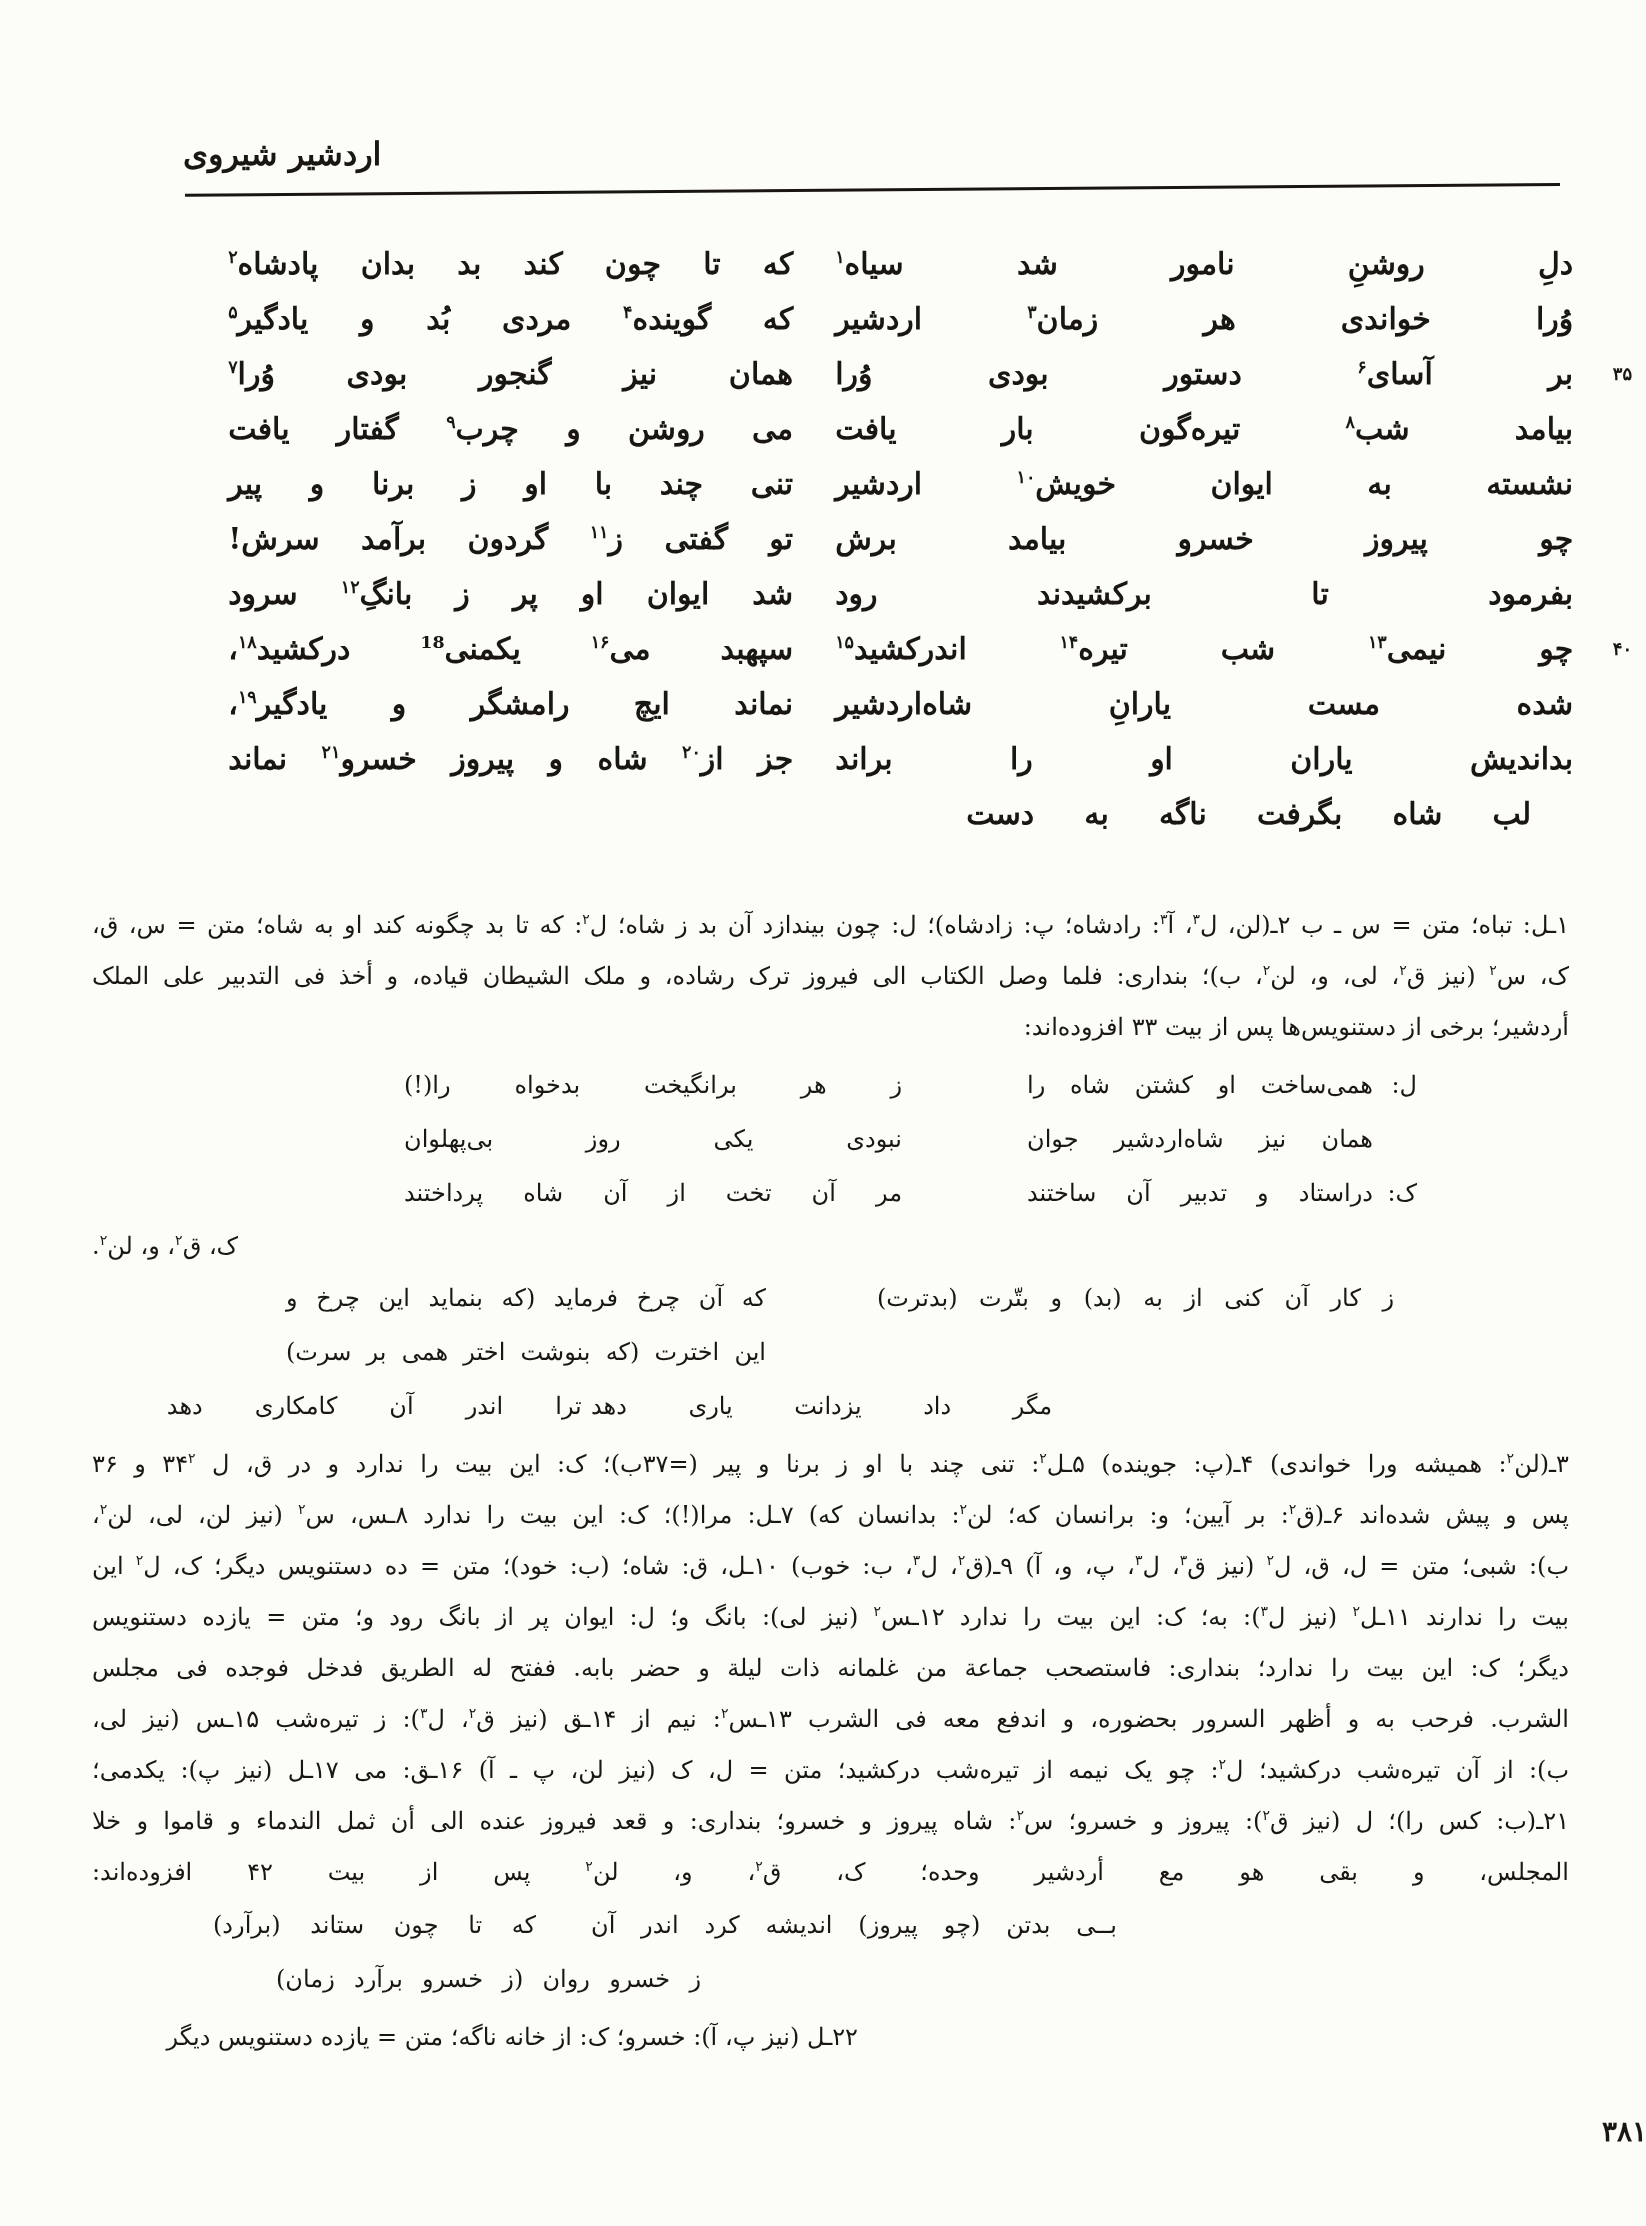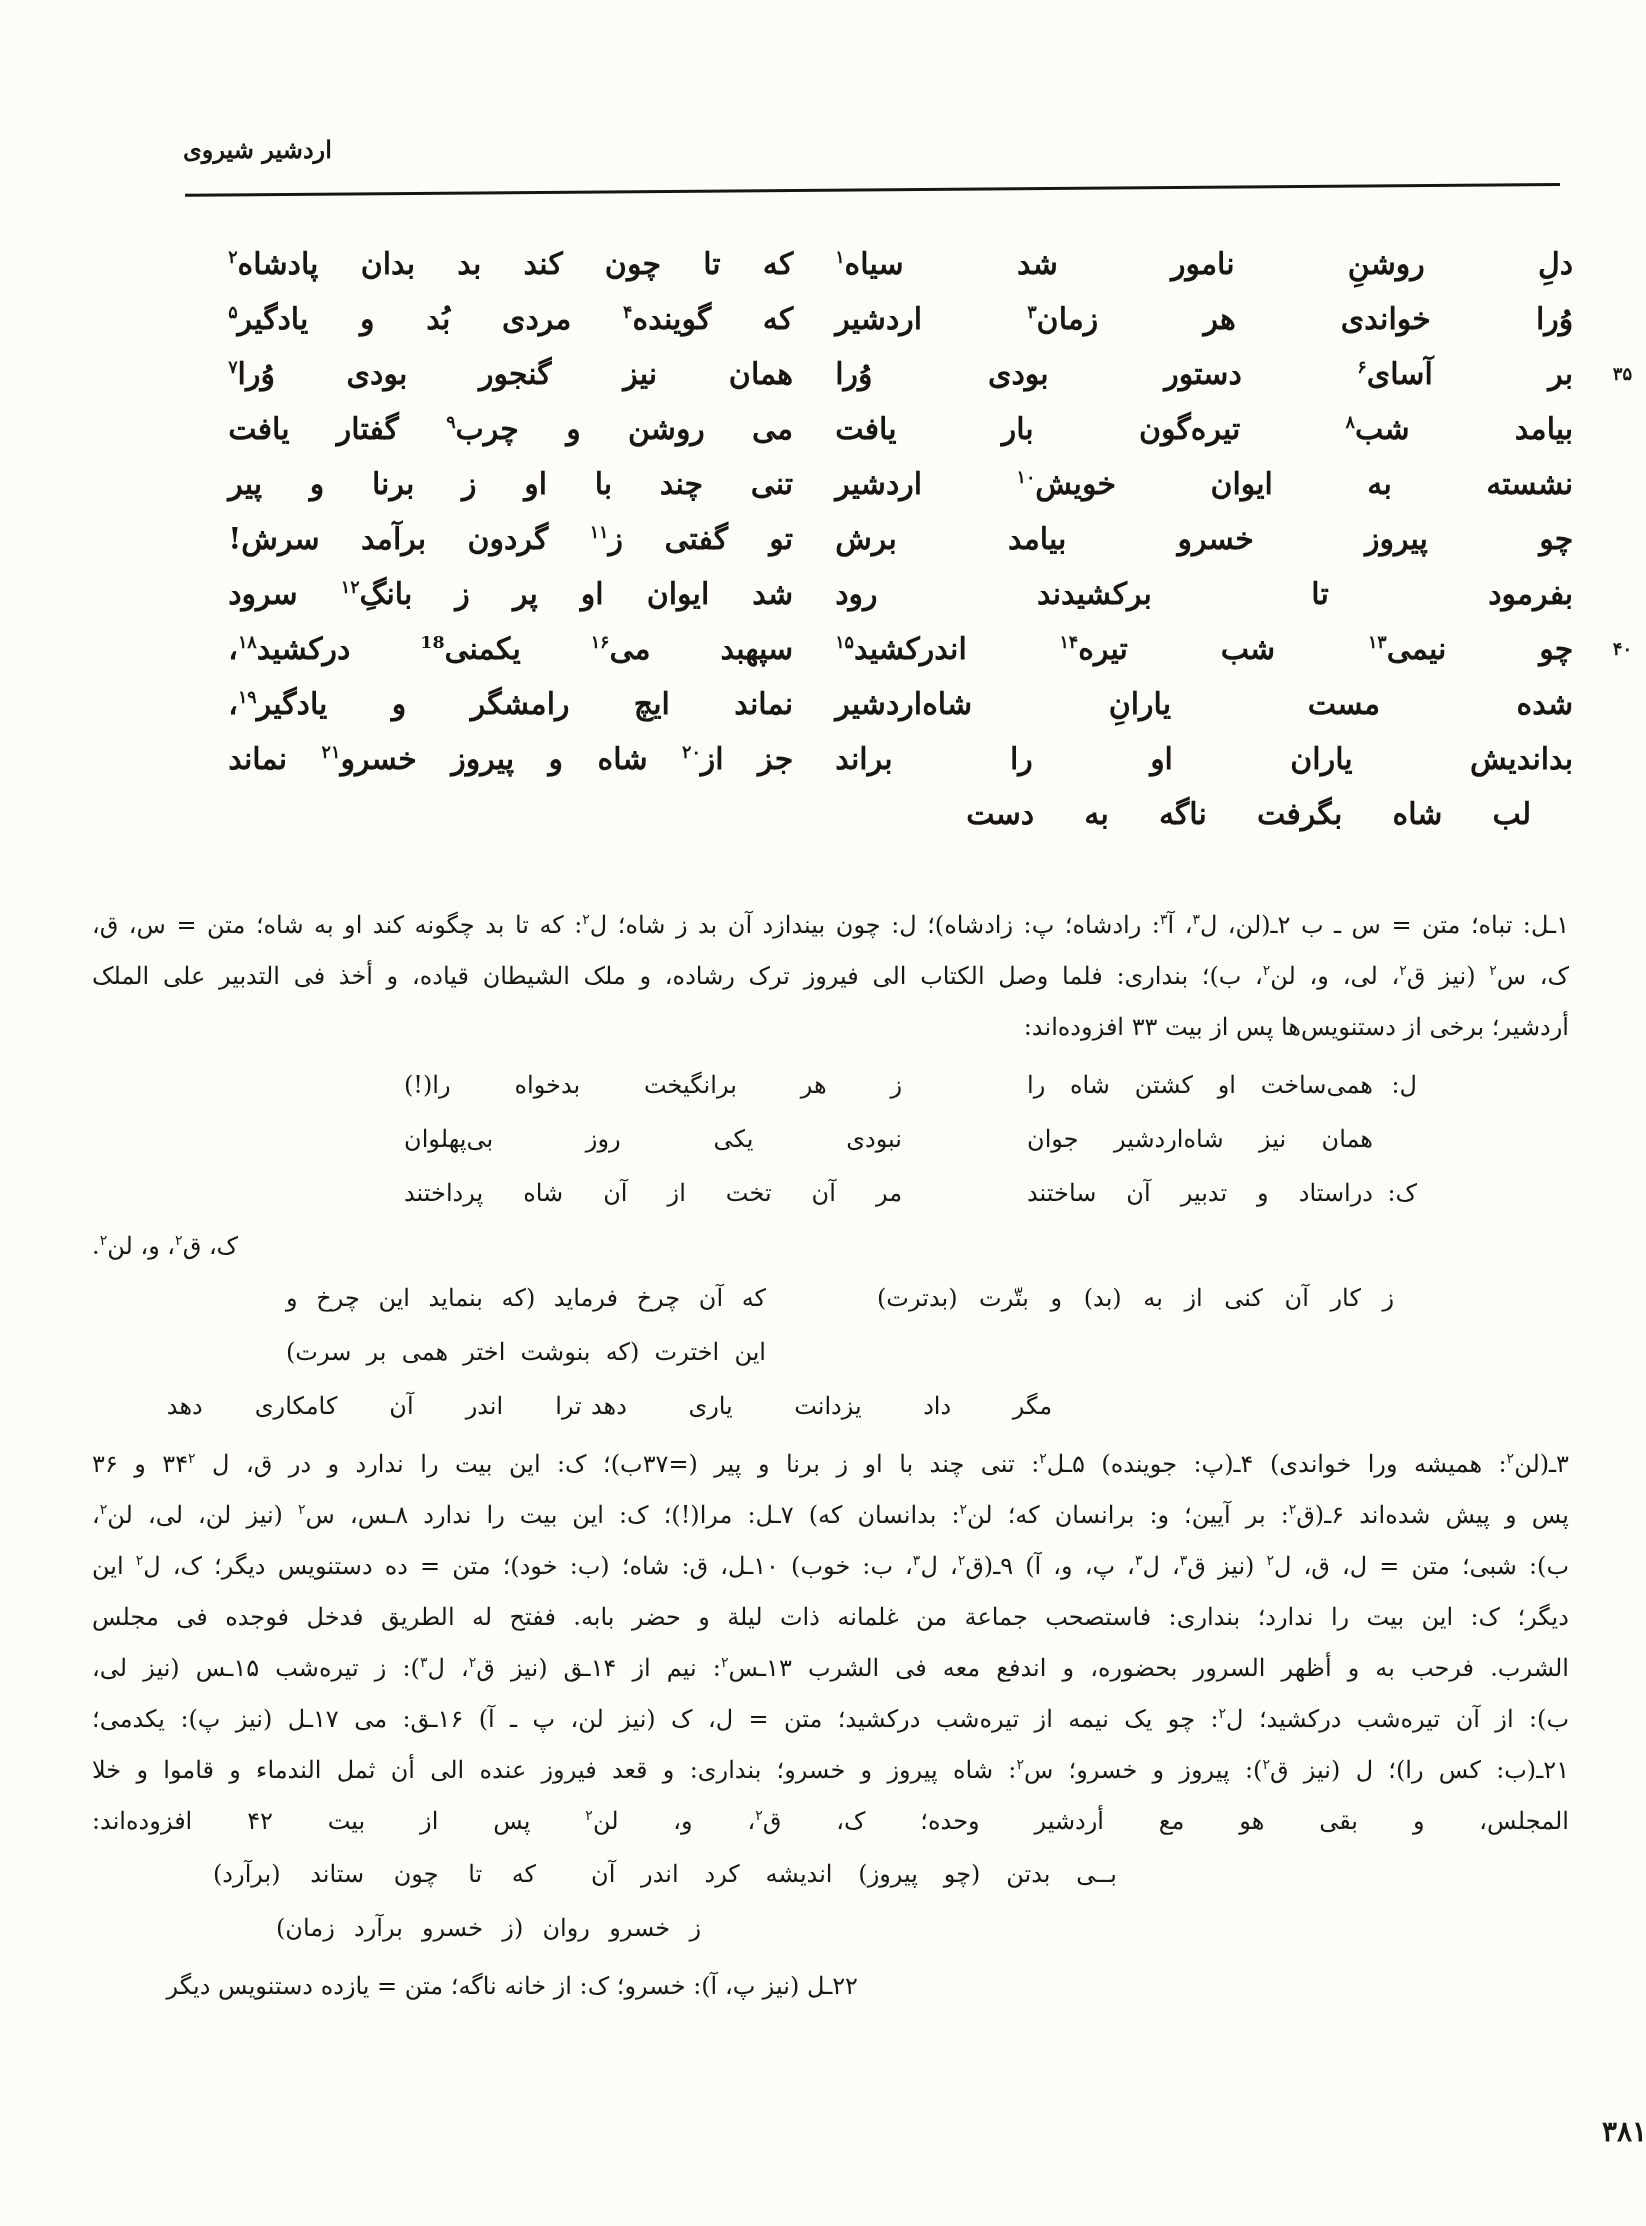--- a/index.html
+++ b/index.html
@@ -5,21 +5,21 @@
   html,body{margin:0;padding:0;background:#d9d9d6;}
   .page{
     position:relative;width:1647px;height:2226px;margin:0 auto;
     background:#fcfcf9;color:#1a1713;overflow:hidden;
     font-family:"DejaVu Serif","Liberation Serif",serif;
     direction:rtl;
   }
   
   .hdr-title{
     position:absolute;top:135px;left:183px;
-    font-size:24px;font-weight:700;letter-spacing:0;
+    font-size:32px;font-weight:700;letter-spacing:0;
   }
   .hdr-rule{
     position:absolute;top:183px;left:185px;width:1375px;height:0;
     border-top:3.7px solid #181512;transform:rotate(-0.45deg);
     transform-origin:right center;
   }
   
   .verses{position:absolute;top:236px;right:14.8px;width:1405px;}
   .vrow{display:flex;height:55px;align-items:center;}
   .vnum{width:59px;font-size:18px;font-weight:700;text-align:right;}
@@ -180,20 +180,21 @@
       <div class="qrow qb qb3">
         <div class="qcell q-r">مگر داد یزدانت یاری دهد</div>
         <div class="qcell q-l">ترا اندر آن کامکاری دهد</div>
       </div>
     </div>
 
     <div class="para2">
       <div class="fline">۳ـ(لن<sup>۲</sup>: همیشه ورا خواندی)   ۴ـ(پ: جوینده)   ۵ـل<sup>۲</sup>: تنی چند با او ز برنا و پیر (=۳۷ب)؛ ک: این بیت را ندارد و در ق، ل ۳۴<sup>۲</sup> و ۳۶</div>
       <div class="fline">پس و پیش شده‌اند   ۶ـ(ق<sup>۲</sup>: بر آیین؛ و: برانسان که؛ لن<sup>۲</sup>: بدانسان که)   ۷ـل: مرا(!)؛ ک: این بیت را ندارد   ۸ـس، س<sup>۲</sup> (نیز لن، لی، لن<sup>۲</sup>،</div>
       <div class="fline">ب): شبی؛ متن = ل، ق، ل<sup>۲</sup> (نیز ق<sup>۳</sup>، ل<sup>۳</sup>، پ، و، آ)   ۹ـ(ق<sup>۲</sup>، ل<sup>۳</sup>، ب: خوب)   ۱۰ـل، ق: شاه؛ (ب: خود)؛ متن = ده دستنویس دیگر؛ ک، ل<sup>۲</sup> این</div>
+      <div class="fline">بیت را ندارند   ۱۱ـل<sup>۲</sup> (نیز ل<sup>۳</sup>): به؛ ک: این بیت را ندارد   ۱۲ـس<sup>۲</sup> (نیز لی): بانگ و؛ ل: ایوان پر از بانگ رود و؛ متن = یازده دستنویس</div>
       <div class="fline">دیگر؛ ک: این بیت را ندارد؛ بنداری: فاستصحب جماعة من غلمانه ذات لیلة و حضر بابه. ففتح له الطریق فدخل فوجده فی مجلس</div>
       <div class="fline">الشرب. فرحب به و أظهر السرور بحضوره، و اندفع معه فی الشرب   ۱۳ـس<sup>۲</sup>: نیم از   ۱۴ـق (نیز ق<sup>۲</sup>، ل<sup>۳</sup>): ز تیره‌شب   ۱۵ـس (نیز لی،</div>
       <div class="fline">ب): از آن تیره‌شب درکشید؛ ل<sup>۲</sup>: چو یک نیمه از تیره‌شب درکشید؛ متن = ل، ک (نیز لن، پ ـ آ)   ۱۶ـق: می   ۱۷ـل (نیز پ): یکدمی؛</div>
       <div class="fline">۲۱ـ(ب: کس را)؛ ل (نیز ق<sup>۲</sup>): پیروز و خسرو؛ س<sup>۲</sup>: شاه پیروز و خسرو؛ بنداری: و قعد فیروز عنده الی أن ثمل الندماء و قاموا و خلا</div>
       <div class="fline">المجلس، و بقی هو مع أردشیر وحده؛ ک، ق<sup>۲</sup>، و، لن<sup>۲</sup> پس از بیت ۴۲ افزوده‌اند:</div>
     </div>
 
     <div class="quote-c">
       <div class="qrow qc">
         <div class="qcell q-r">بــی بدتن (چو پیروز) اندیشه کرد اندر آن</div>

